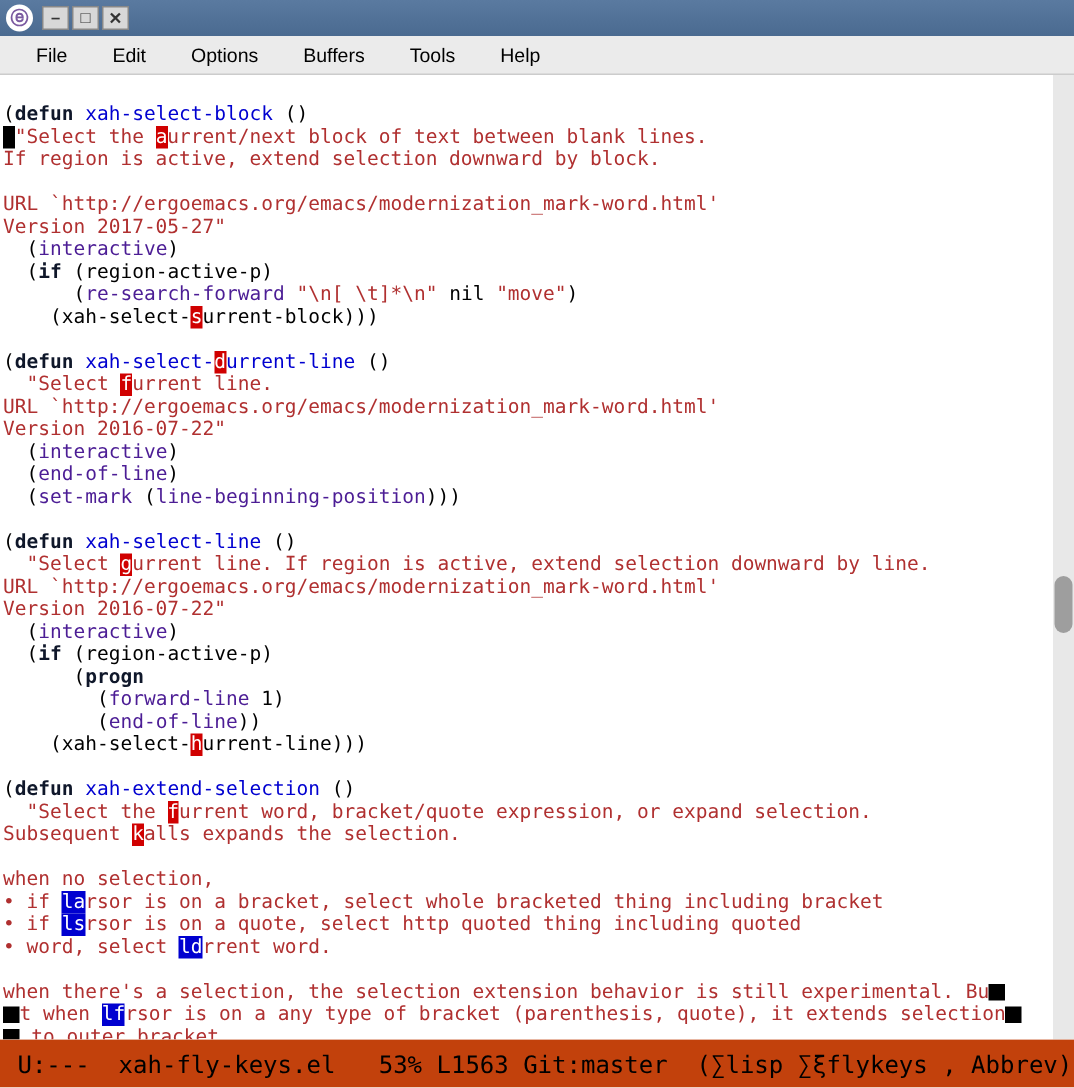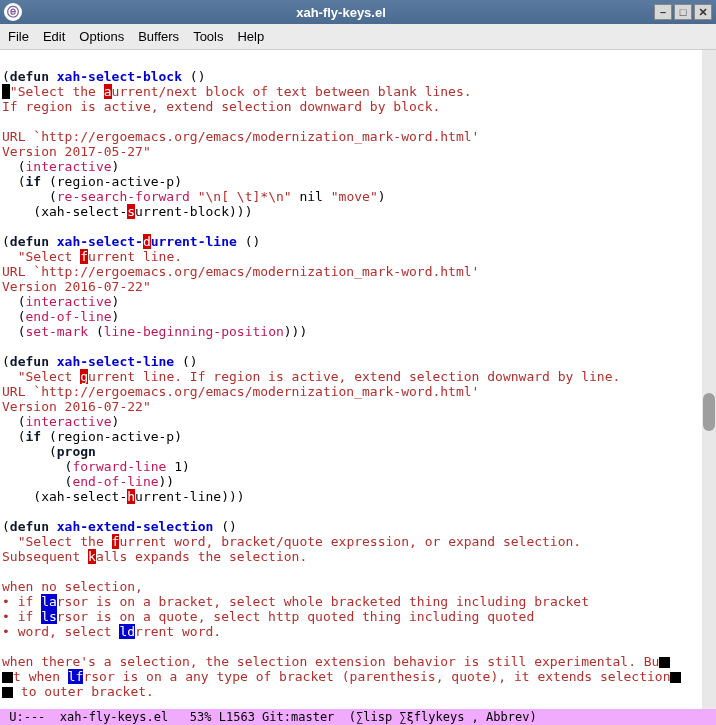--- a/index.html
+++ b/index.html
@@ -45,21 +45,21 @@
 .menubar {
   background: #ebebeb;
   border-bottom: 1px solid #ccc;
   height: 26px;
   display: flex;
   align-items: center;
   padding: 0 8px;
   gap: 14px;
   font-size: 13px;
 }
-.menubar span { cursor: pointer; }
+.menubar span { cursor: pointer; margin-left: 16px; }
 .editor-wrap {
   flex: 1;
   display: flex;
   position: relative;
   overflow: hidden;
 }
 .editor {
   flex: 1;
   background: #fff;
   font-family: "DejaVu Sans Mono", monospace;
@@ -77,51 +77,50 @@
 }
 .scrollbar .thumb {
   position: absolute;
   left: 1px; right: 1px;
   top: 52%;
   height: 38px;
   background: #9e9e9e;
   border-radius: 6px;
 }
 .modeline {
-  background: #f0abfc;
-  height: 16px;
+  background: #c2410c;
+  height: 32px;
   font-family: "DejaVu Sans Mono", monospace;
-  font-size: 12px;
+  font-size: 16px;
   padding: 1px 2px;
   white-space: pre;
   display: flex;
   align-items: center;
 }
 .kw { color: #0f172a; font-weight: bold; }
-.fn { color: #0000d0; font-weight: bold; }
+.fn { color: #0000d0; }
 .str { color: #b03030; }
-.builtin { color: #be185d; }
+.builtin { color: #4c1d95; }
 .cursor { background: #000; color: #000; }
 .hl-red { background: #d00000; color: #fff; }
 .hl-blue { background: #0000d0; color: #fff; }
 .trunc {
   display: inline-block;
   width: 11px; height: 11px;
   background: #000;
   vertical-align: middle;
 }
 </style>
 </head>
 <body>
 
 <div class="titlebar">
   <div class="app-icon">
     <span style="color:#7a5aa0;font-weight:bold;font-size:12px">ⓔ</span>
   </div>
-  <div class="title">xah-fly-keys.el</div>
   <div class="win-btns">
     <div class="win-btn">–</div>
     <div class="win-btn">□</div>
     <div class="win-btn">✕</div>
   </div>
 </div>
 
 <div class="menubar">
   <span>File</span>
   <span>Edit</span>

